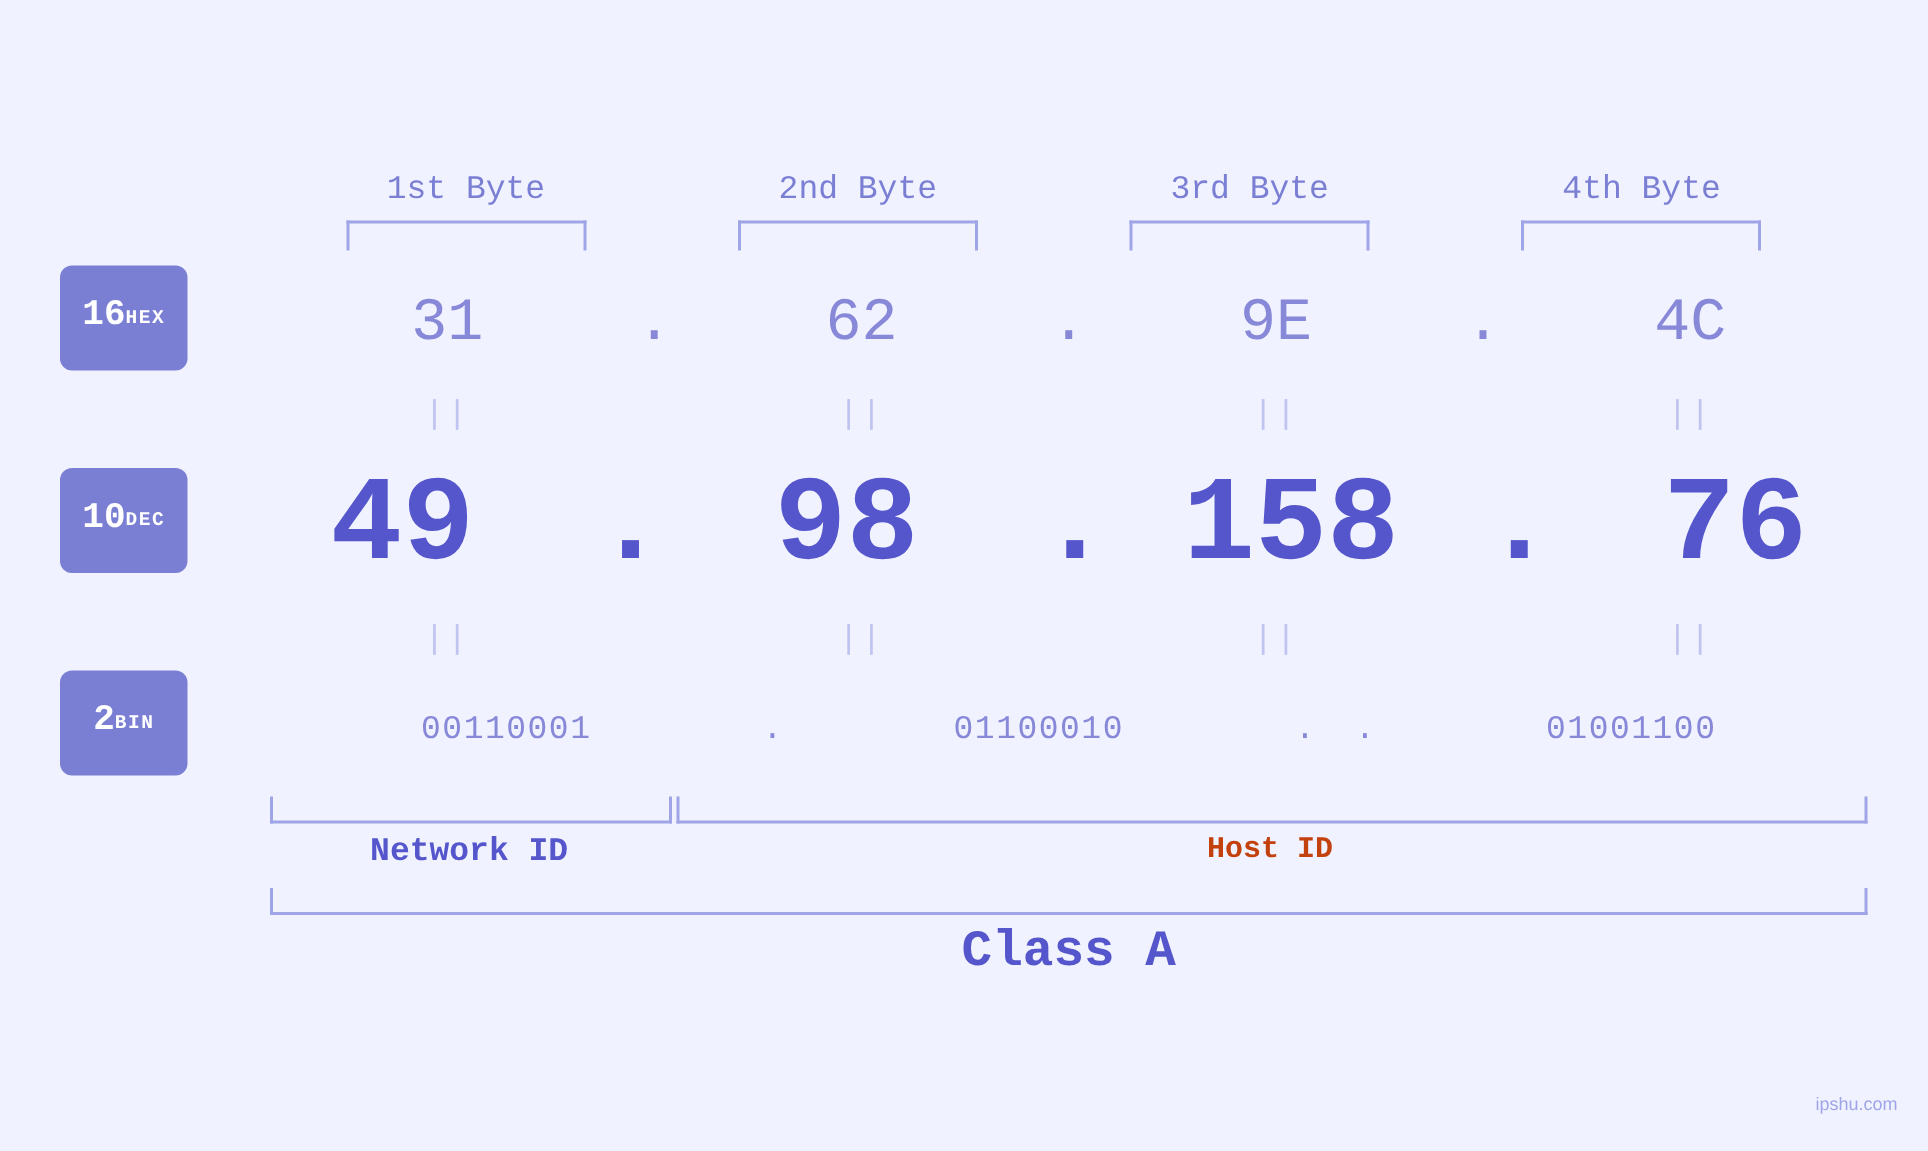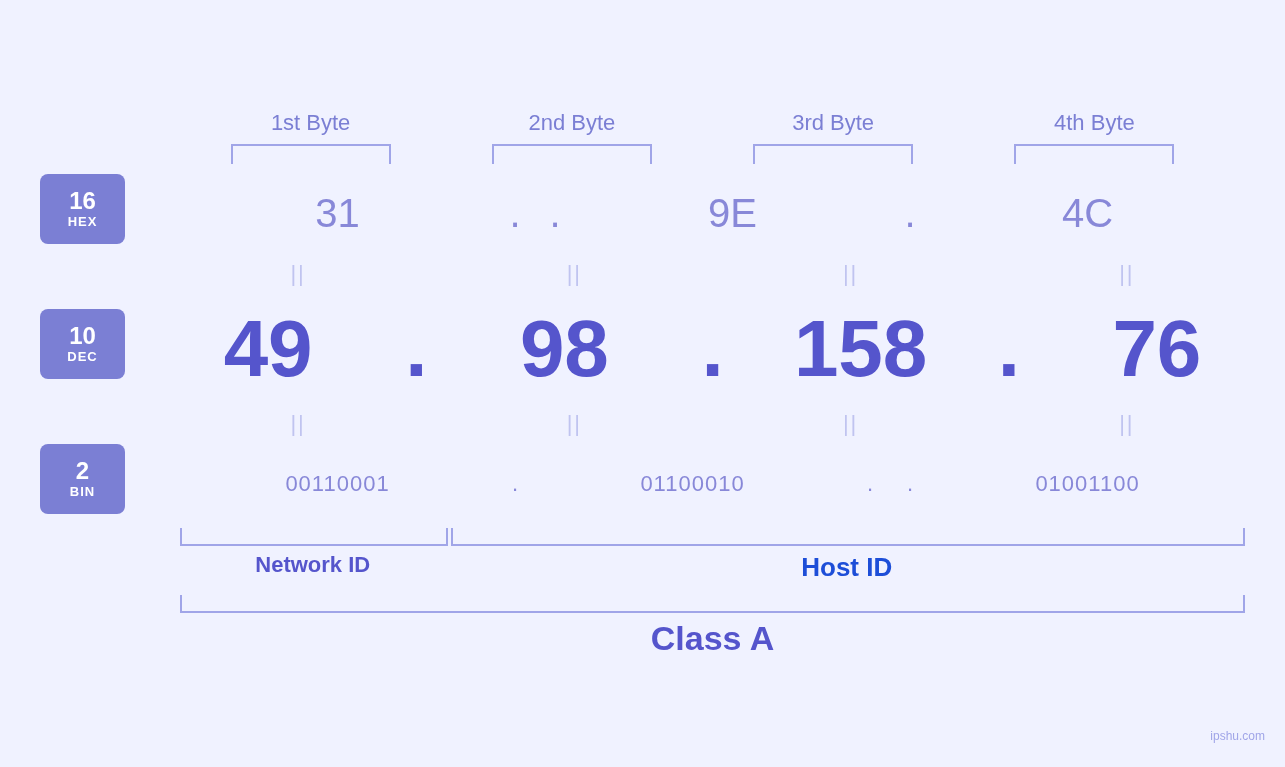--- a/index.html
+++ b/index.html
@@ -18,20 +18,21 @@
     }
 
     .main-container {
       width: 100%;
       height: 100%;
       display: flex;
       flex-direction: column;
       align-items: center;
       justify-content: center;
       padding: 20px 40px;
+      font-family: Liberation Mono, monospace;
     }
 
     
     .byte-headers {
       display: flex;
       width: 100%;
       justify-content: flex-end;
       padding-right: 20px;
       margin-bottom: 8px;
     }
@@ -84,21 +85,21 @@
       gap: 0;
     }
 
     .label-badge {
       background-color: #7b7fd4;
       color: white;
       border-radius: 8px;
       width: 85px;
       height: 70px;
       display: flex;
-      flex-direction: column;
+      flex-direction: row;
       align-items: center;
       justify-content: center;
       margin-bottom: 10px;
     }
 
     .badge-number {
       font-size: 24px;
       font-weight: bold;
       line-height: 1.1;
     }
@@ -276,20 +277,21 @@
           <span class="badge-text">BIN</span>
         </div>
       </div>
     </div>
 
     <div class="data-cols">
 
       <div class="row-hex">
         <div class="hex-value">31</div>
         <div class="dot-hex">.</div>
+        <div class="hex-value">62</div>
         <div class="dot-hex">.</div>
         <div class="hex-value">9E</div>
         <div class="dot-hex">.</div>
         <div class="hex-value">4C</div>
       </div>
 
       <div class="row-bars">
         <div class="bar-item">||</div>
         <div class="bar-spacer"></div>
         <div class="bar-item">||</div>
@@ -328,21 +330,21 @@
         <div class="bin-value">01001100</div>
       </div>
 
       <div style="display:flex; width:100%; height:18px; margin-top:4px;">
         <div style="flex:1; border-bottom:2px solid #a0a5e8; border-left:2px solid #a0a5e8; border-right:2px solid #a0a5e8; margin-right:3px;"></div>
         <div style="flex:3; border-bottom:2px solid #a0a5e8; border-left:2px solid #a0a5e8; border-right:2px solid #a0a5e8;"></div>
       </div>
 
       <div style="display:flex; width:100%; margin-top:6px;">
         <div style="flex:1; text-align:center; color:#5555cc; font-size:22px; font-weight:bold; margin-right:3px;">Network ID</div>
-        <div style="flex:3; text-align:center; color:#1d4ed8; font-size:26px; font-weight:bold;">Host ID</div>
+        <div style="flex:3; text-align:center; color:#c2410c; font-size:20px; font-weight:bold;">Host ID</div>
       </div>
 
       <div style="width:100%; height:18px; border-bottom:2px solid #a0a5e8; border-left:2px solid #a0a5e8; border-right:2px solid #a0a5e8; margin-top:12px;"></div>
 
       <div style="width:100%; text-align:center; color:#5555cc; font-size:34px; font-weight:bold; margin-top:6px;">Class A</div>
 
     </div>
   </div>
 
 </div>

